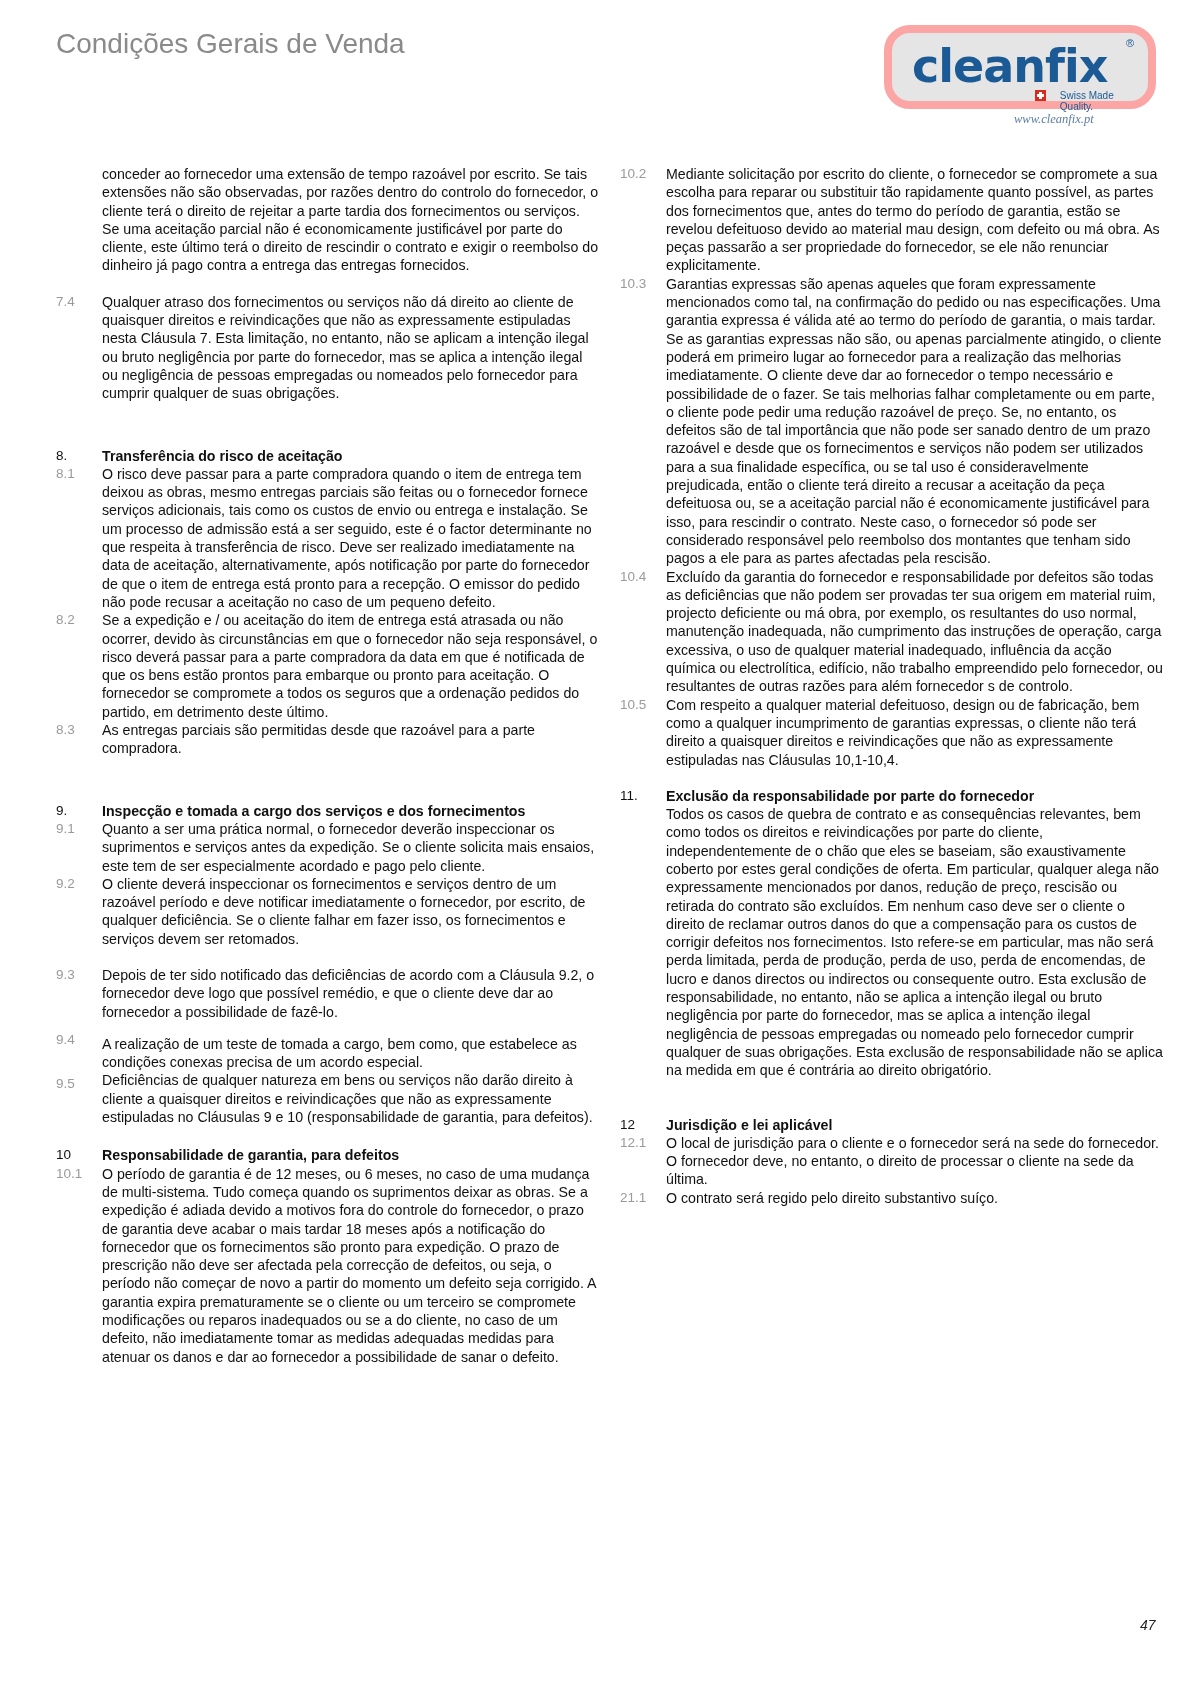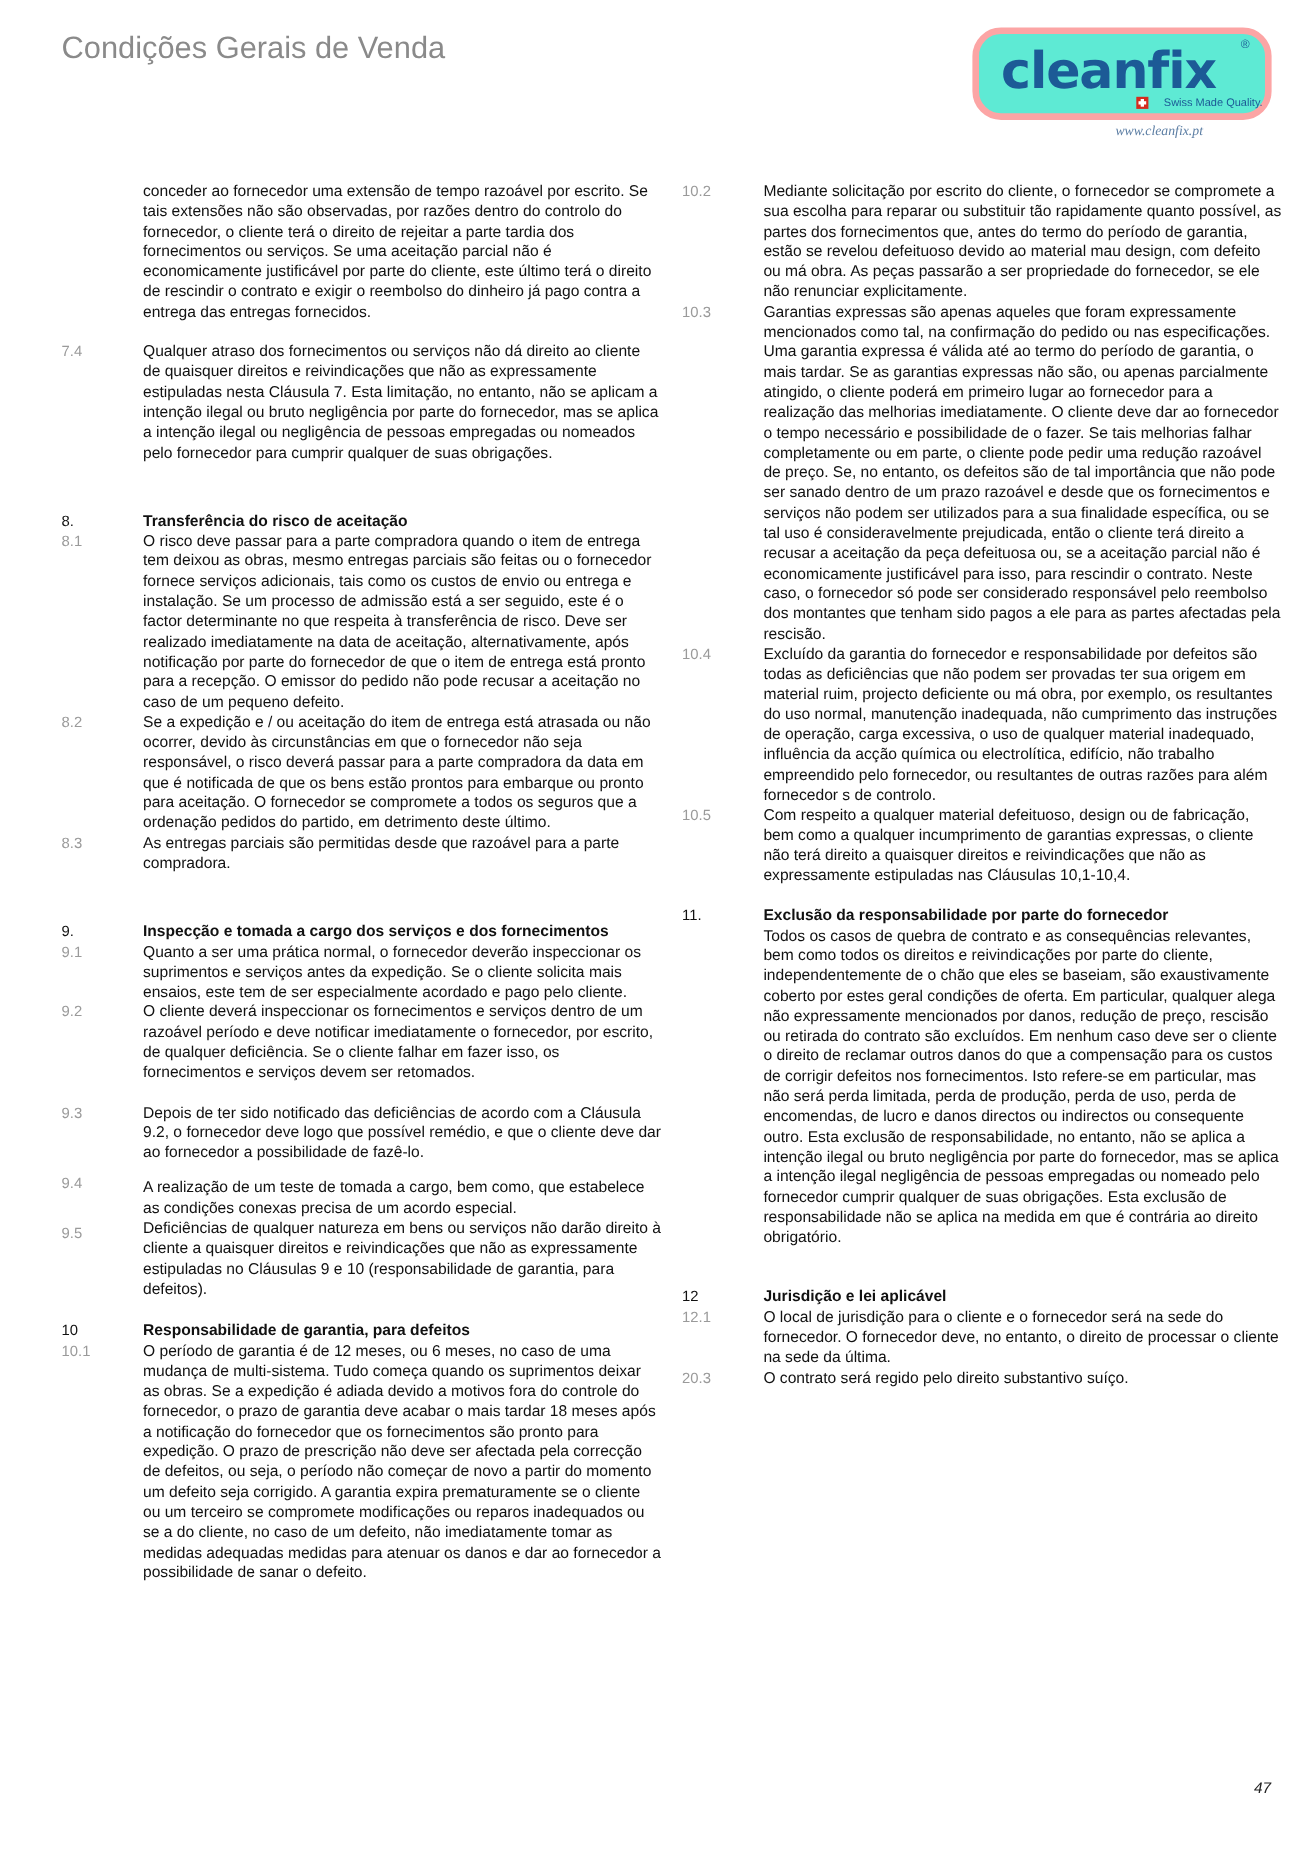--- a/index.html
+++ b/index.html
@@ -1,35 +1,35 @@
 <!DOCTYPE html>
 <html><head>
 <meta charset="utf-8">
 <style>
   html, body { margin: 0; padding: 0; background: #ffffff; }
   body { width: 1191px; height: 1684px; position: relative; overflow: hidden;
          font-family: "Liberation Sans", sans-serif; color: #111111; }
   .doc-title { position: absolute; left: 56px; top: 28px; font-size: 28px; color: #8a8a8a; font-weight: normal; }
   .logo { position: absolute; left: 884px; top: 25px; width: 280px; height: 104px; }
   .logo-box { position: absolute; left: 0; top: 0; width: 272px; height: 84px;
-              border: 6px solid #fca5a5; border-radius: 26px; box-sizing: border-box; background: #5eead4; }
+              border: 8px solid #fca5a5; border-radius: 26px; box-sizing: border-box; background: #e5e5e5; }
   .logo-word { position: absolute; left: 20px; top: 6px; font-family: "DejaVu Sans", sans-serif;
                font-weight: bold; font-size: 46px; letter-spacing: -1px; color: #1c5a96; }
   .logo-reg { position: absolute; right: 14px; top: 4px; font-size: 11px; color: #1c5a96; }
   .logo-tag { position: absolute; left: 143px; top: 57px; font-size: 10px; color: #1c5a96; display: flex; align-items: flex-start; gap: 14px; }
   .swiss-flag { width: 11px; height: 11px; background: #d52b1e; position: relative; display: inline-block; }
   .swiss-flag::before { content: ""; position: absolute; left: 4px; top: 2px; width: 3px; height: 7px; background: #fff; }
   .swiss-flag::after { content: ""; position: absolute; left: 2px; top: 4px; width: 7px; height: 3px; background: #fff; }
   .logo-url { position: absolute; left: 130px; top: 87px; font-size: 12.5px; font-style: italic; color: #5b7da3; font-family: Liberation Serif, serif; }
 
   .col { position: absolute; top: 165px; width: 545px; font-size: 14.2px; line-height: 18.3px; }
   .col-left { left: 56px; }
   .col-right { left: 620px; }
 
-  .item { display: flex; gap: 28px; }
+  .item { display: flex; }
   .num { width: 46px; flex: 0 0 46px; color: #9a9a9a; font-size: 13.5px; }
   .num.head { color: #111; }
   .txt { flex: 1; }
   .heading .txt { font-weight: bold; }
 
   .page-num { position: absolute; left: 1140px; top: 1617px; font-size: 14px; color: #222; font-style: italic; }
 </style>
 </head>
 <body>
 
@@ -139,18 +139,18 @@
 
   <div class="item heading" style="margin-top:36px">
     <span class="num head">12</span>
     <span class="txt">Jurisdição e lei aplicável</span>
   </div>
   <div class="item">
     <span class="num">12.1</span>
     <span class="txt">O local de jurisdição para o cliente e o fornecedor será na sede do fornecedor. O fornecedor deve, no entanto, o direito de processar o cliente na sede da última.</span>
   </div>
   <div class="item">
-    <span class="num">20.3</span>
+    <span class="num">21.1</span>
     <span class="txt">O contrato será regido pelo direito substantivo suíço.</span>
   </div>
 </div>
 
 <div class="page-num">47</div>
 
 </body></html>

